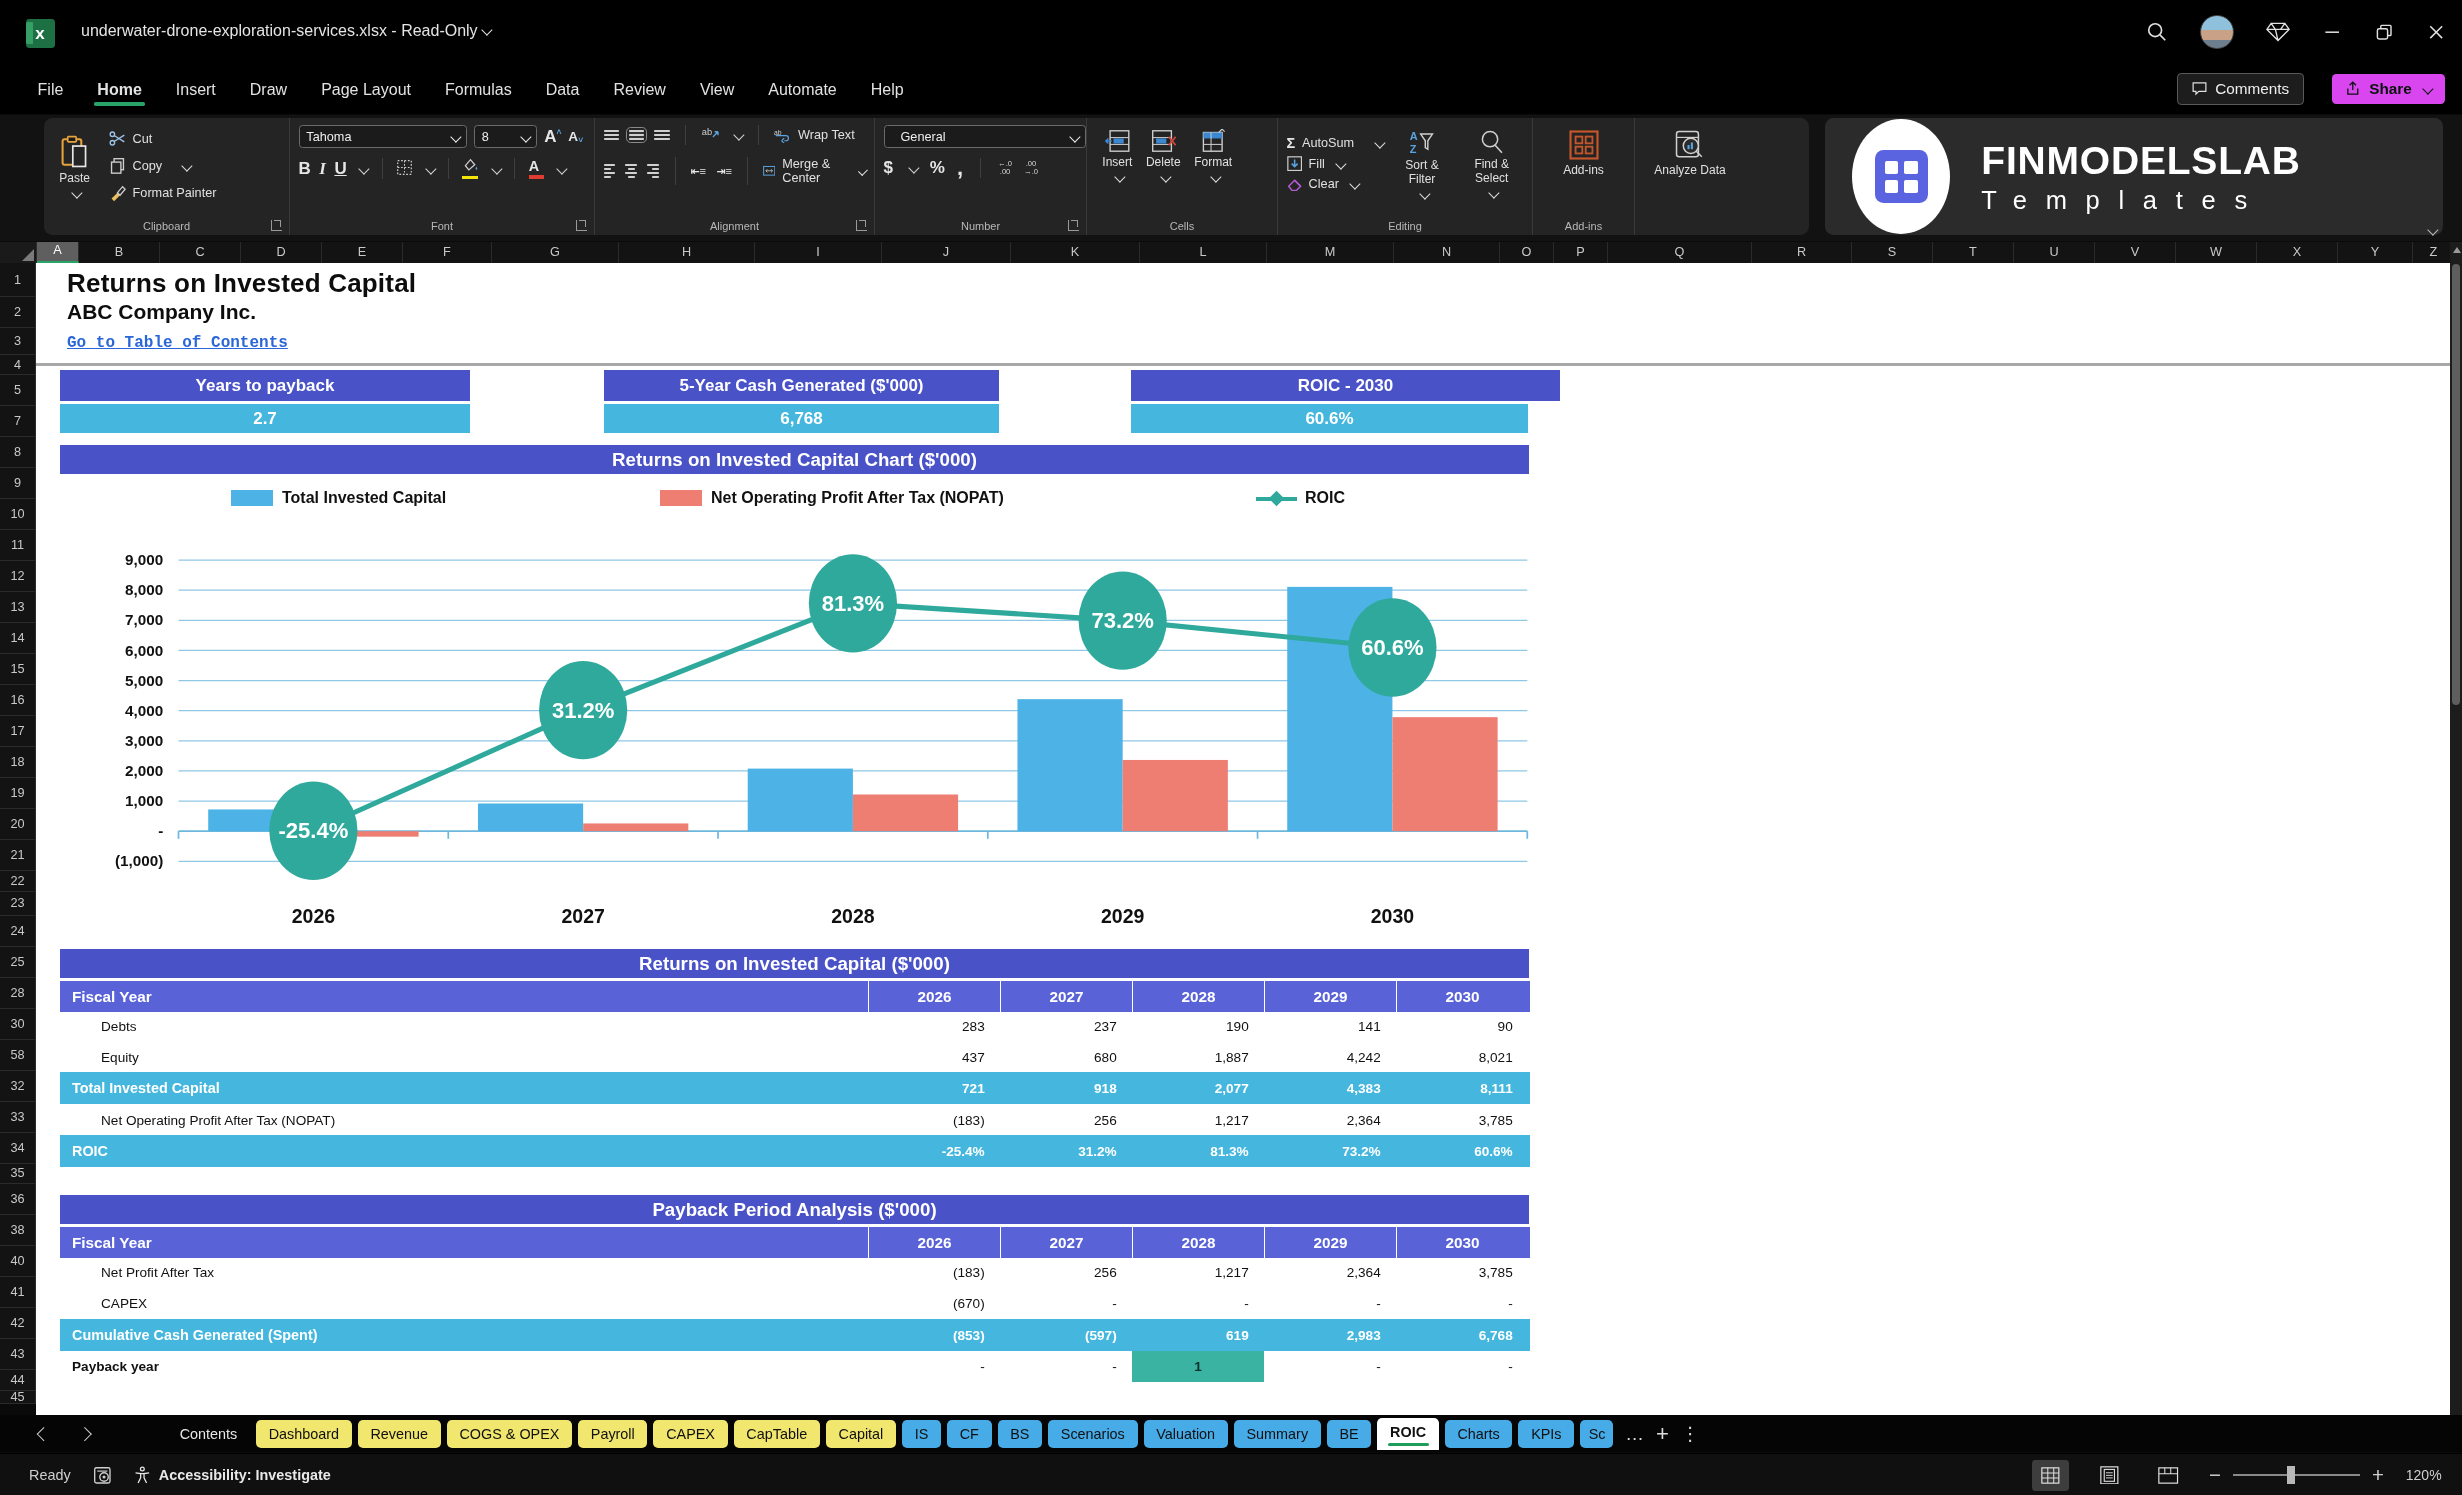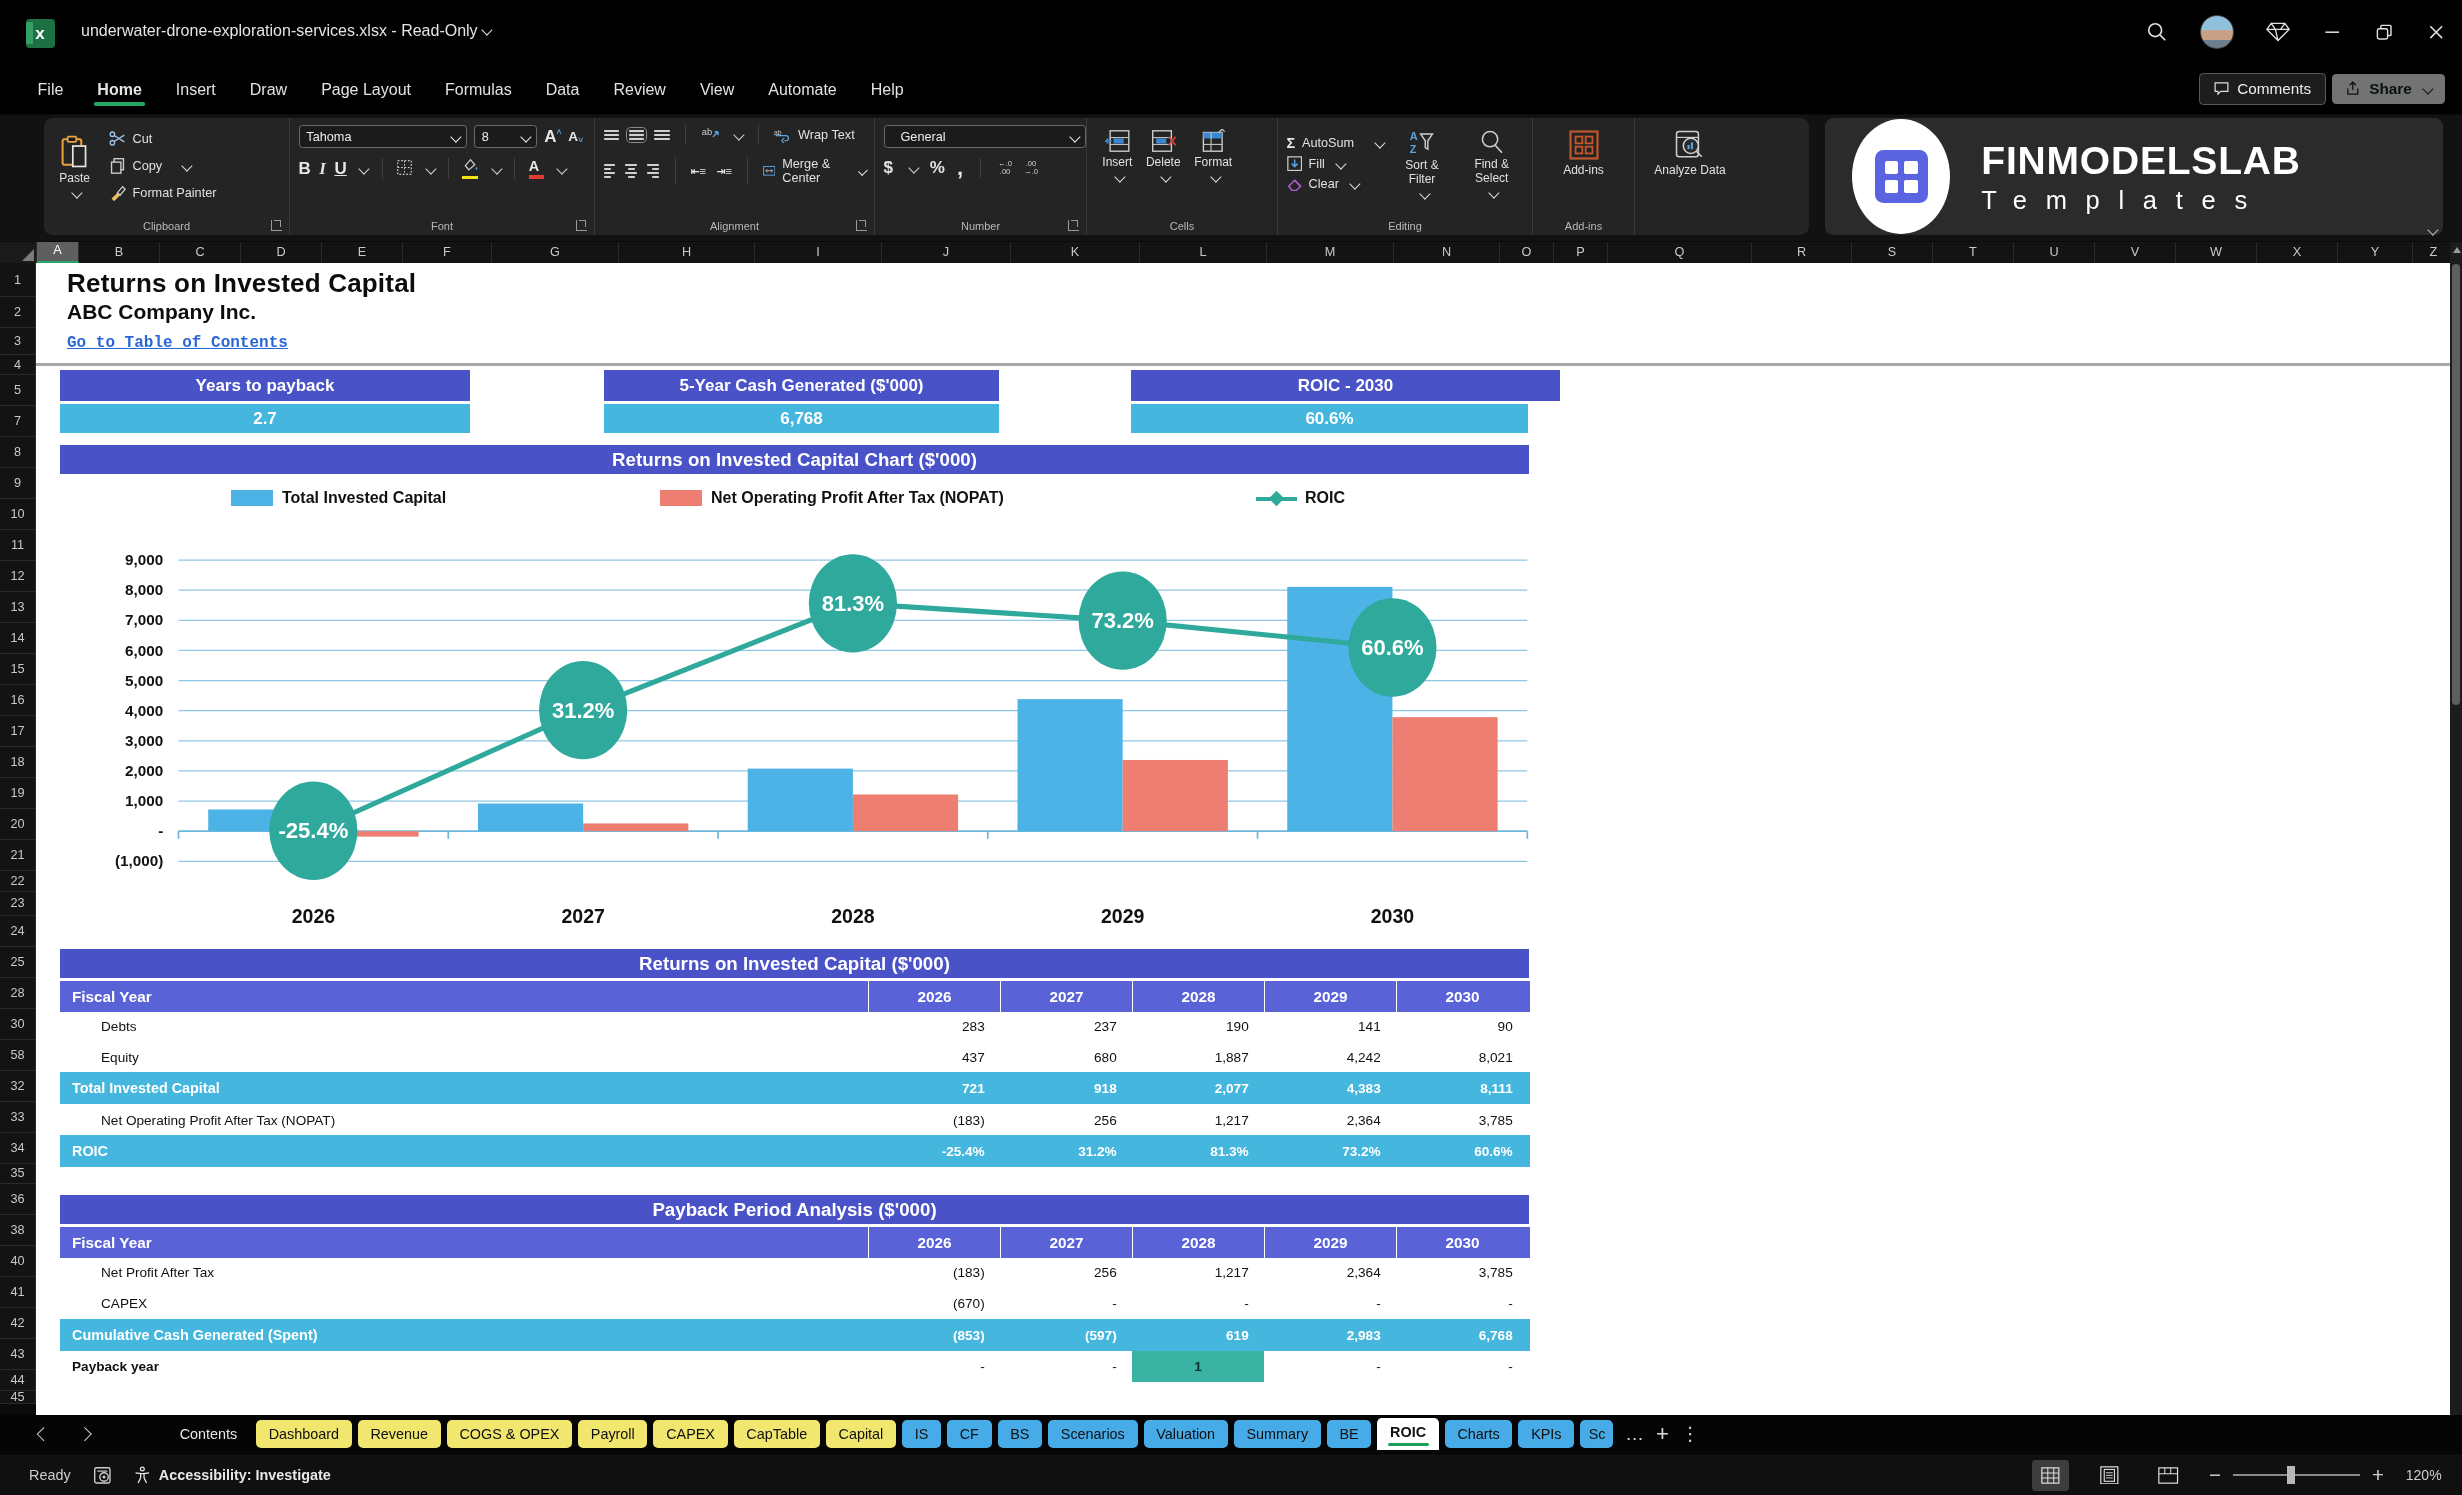--- a/index.html
+++ b/index.html
@@ -14,24 +14,24 @@
   .tb-icons{position:absolute;right:15.3px;top:15.3px;display:flex;align-items:center;gap:32px;}
   .chev{display:inline-block;width:6.8px;height:6.8px;border-right:1.7px solid currentColor;border-bottom:1.7px solid currentColor;
         transform:rotate(45deg);margin-left:5.1px;vertical-align:2.5px;}
   .avatar{width:32px;height:32px;border-radius:50%;background:linear-gradient(#8fc1dd 0 45%,#c9a186 45% 75%,#6d7f8f 75%);border:0.8px solid #444;}
   
   .menubar{position:absolute;left:0;top:66px;width:100%;height:48px;background:#000;}
   .menu-items{position:absolute;left:24px;top:0;display:flex;gap:6.8px;height:100%;align-items:center;}
   .menu-item{color:#e2e2e2;font-size:16px;padding:8.5px 13.6px;position:relative;cursor:default;}
   .menu-item.active{font-weight:bold;}
   .menu-item.active::after{content:"";position:absolute;left:10.2px;right:10.2px;bottom:1.7px;height:3.4px;background:#26a566;border-radius:1.7px;}
-  .menu-right{position:absolute;right:17px;top:6.8px;display:flex;gap:6px;align-items:center;}
+  .menu-right{position:absolute;right:17px;top:6.8px;display:flex;gap:28px;align-items:center;}
   .btn-comments{display:flex;align-items:center;gap:6.8px;background:#1d1d1d;border:0.8px solid #5a5a5a;color:#eee;
                 font-size:15.3px;padding:6px 13.6px;border-radius:4.2px;}
-  .btn-share{display:flex;align-items:center;gap:6.8px;background:#737373;color:#08130c;font-size:15.3px;font-weight:bold;
+  .btn-share{display:flex;align-items:center;gap:6.8px;background:#d946ef;color:#08130c;font-size:15.3px;font-weight:bold;
              padding:6px 13.6px;border-radius:4.2px;}
   
   .ribbon{position:absolute;left:0;top:115px;width:100%;height:126px;background:#121212;}
   .ribbon-panel{position:absolute;left:44px;top:3.4px;width:1765px;height:117px;background:#242424;border-radius:8.5px;
                 display:flex;color:#d6d6d6;}
   .grp{position:relative;height:100%;border-right:0.8px solid #3a3a3a;box-sizing:border-box;padding:6.8px 8.5px 20.4px 8.5px;}
   .grp-label{position:absolute;bottom:3.4px;left:0;right:0;text-align:center;font-size:11px;color:#b8b8b8;}
   .launcher{position:absolute;right:6.8px;bottom:4.2px;width:10.2px;height:10.2px;border-left:1.3px solid #b8b8b8;border-bottom:1.3px solid #b8b8b8;opacity:.8;}
   .launcher::after{content:"";position:absolute;right:1.7px;top:0px;width:6px;height:6px;border-top:1.3px solid #b8b8b8;border-right:1.3px solid #b8b8b8;}
   .bigbtn{display:flex;flex-direction:column;align-items:center;justify-content:center;gap:3.4px;font-size:12px;color:#e0e0e0;

